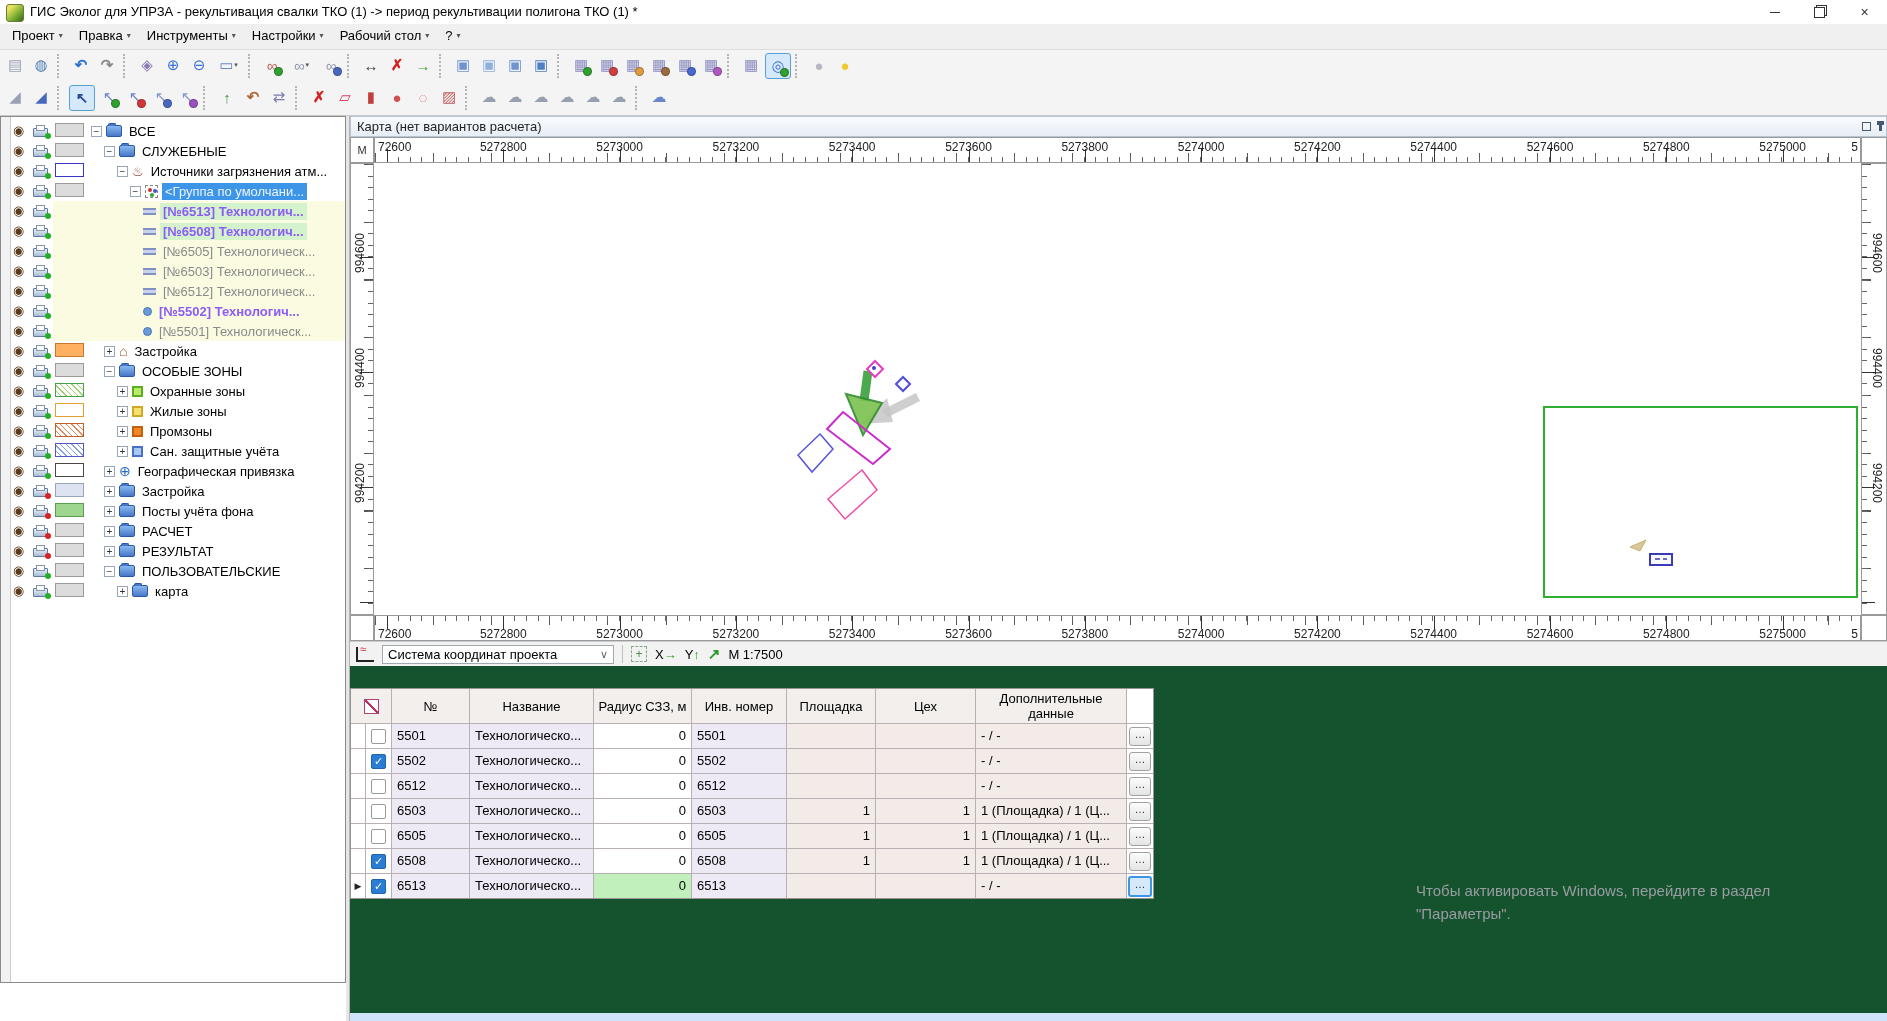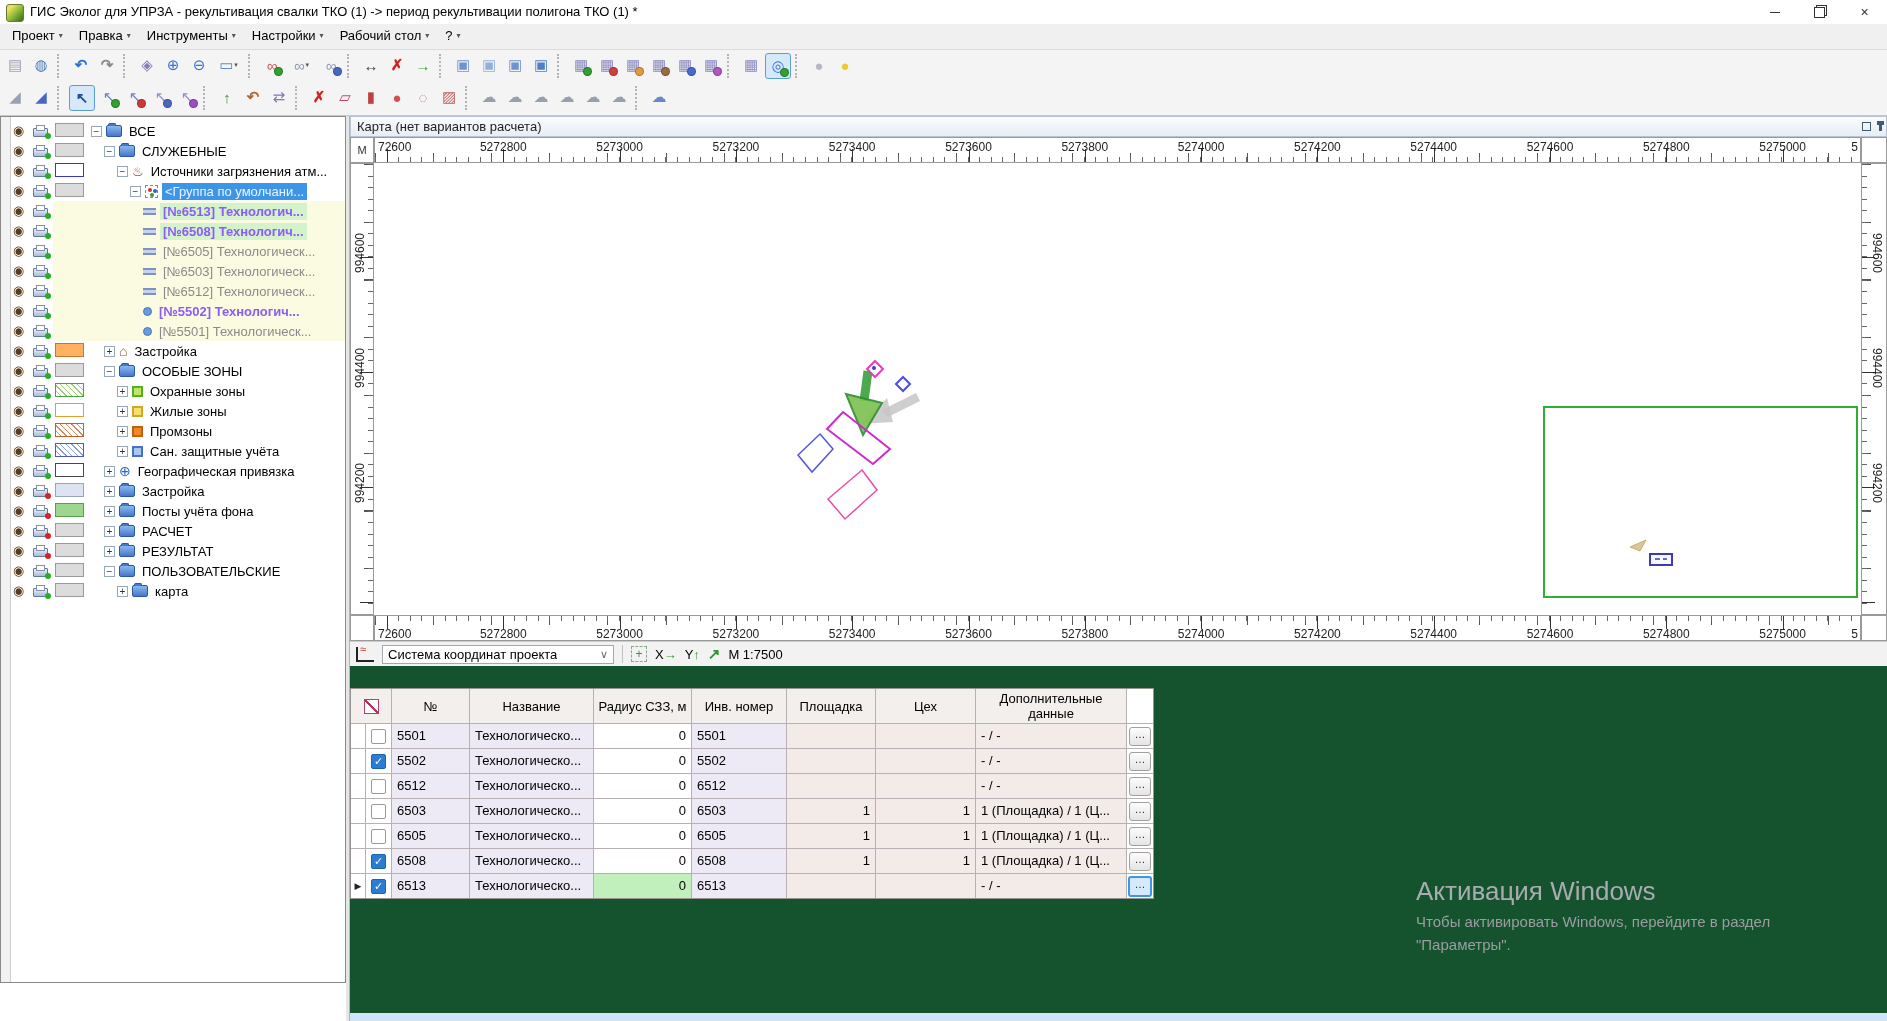--- a/index.html
+++ b/index.html
@@ -770,21 +770,20 @@
         <div class="td c-lav">6513</div>
         <div class="td c-pink ar"></div>
         <div class="td c-pink ar"></div>
         <div class="td c-pink">- / -</div>
         <div class="td c-btncell">
           <span class="bbtn active">…</span>
         </div>
       </div>
 
     <div id="wm">
-      <div class="wm-title">Активация Windows</div>
       <div class="wm-line">Чтобы активировать Windows, перейдите в раздел</div>
       <div class="wm-line">"Параметры".</div>
     </div>
 
     <div id="bluestrip"></div>
   </div>
 
 </div>
 
 </body></html>

